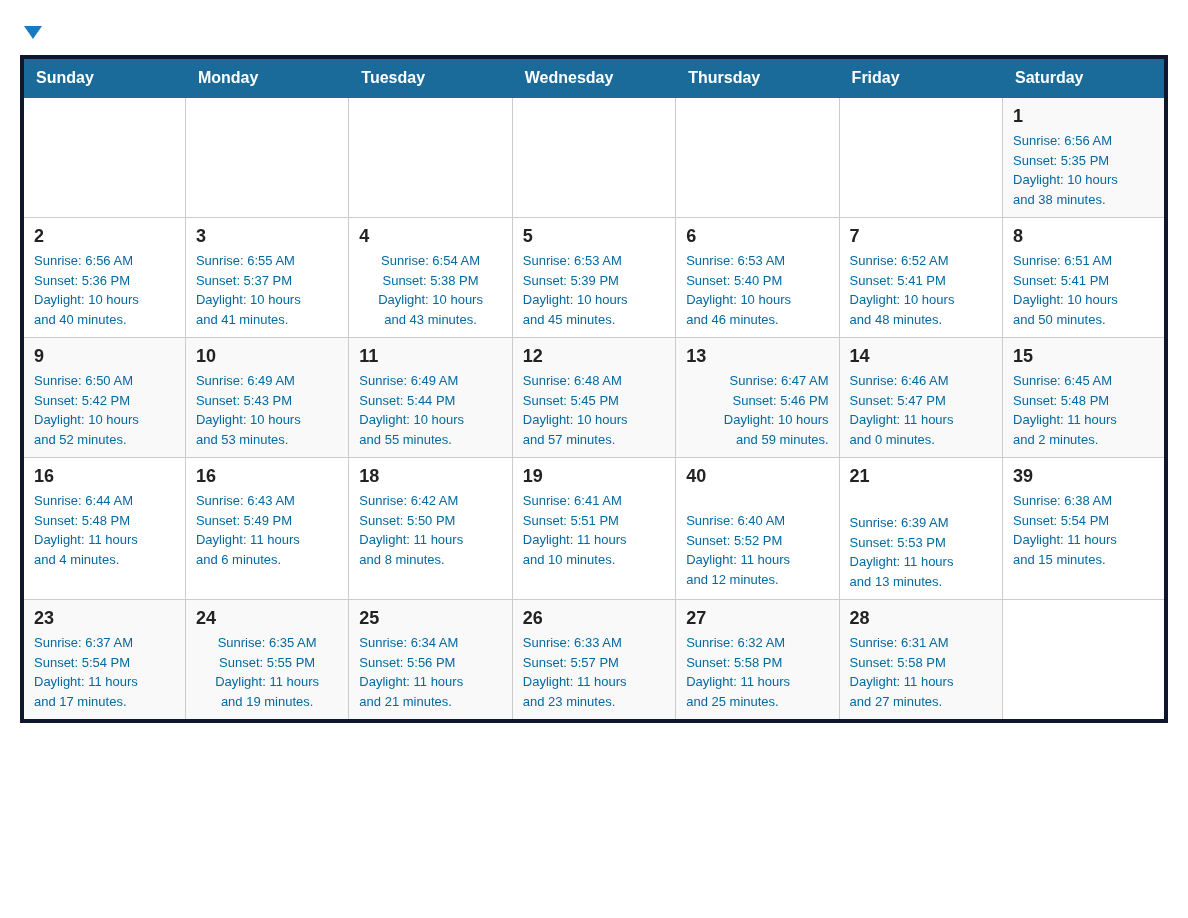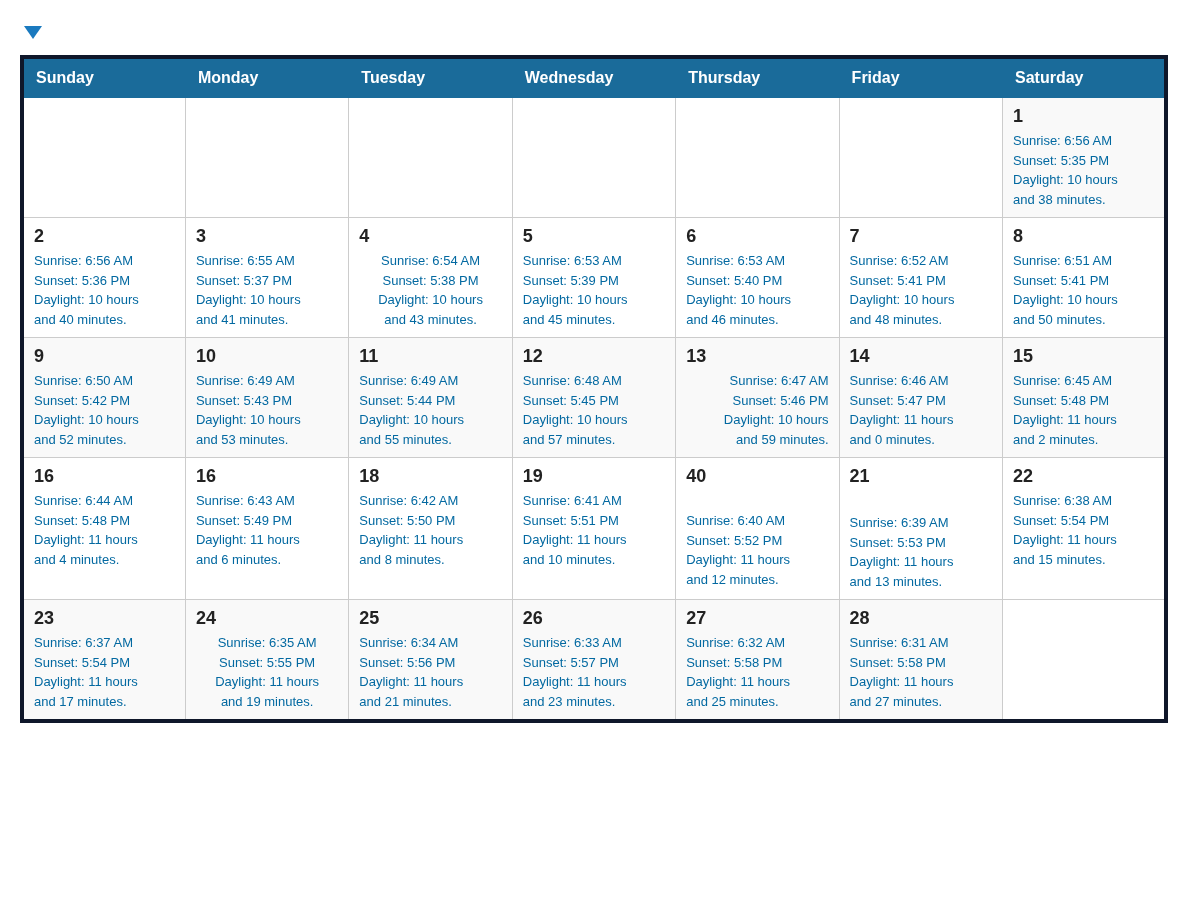--- a/index.html
+++ b/index.html
@@ -282,21 +282,21 @@
 and 12 minutes.</div>
         </td>
         <td>
           <span class="day-number">21</span>
           <div class="day-info" style="white-space: pre-line; margin-top: 26px;">Sunrise: 6:39 AM
 Sunset: 5:53 PM
 Daylight: 11 hours
 and 13 minutes.</div>
         </td>
         <td>
-          <span class="day-number">22</span>
+          <span class="day-number">39</span>
           <div class="day-info" style="white-space: pre-line;">Sunrise: 6:38 AM
 Sunset: 5:54 PM
 Daylight: 11 hours
 and 15 minutes.</div>
         </td>
       </tr>
       <tr class="row-odd">
         <td>
           <span class="day-number">23</span>
           <div class="day-info" style="white-space: pre-line;">Sunrise: 6:37 AM

